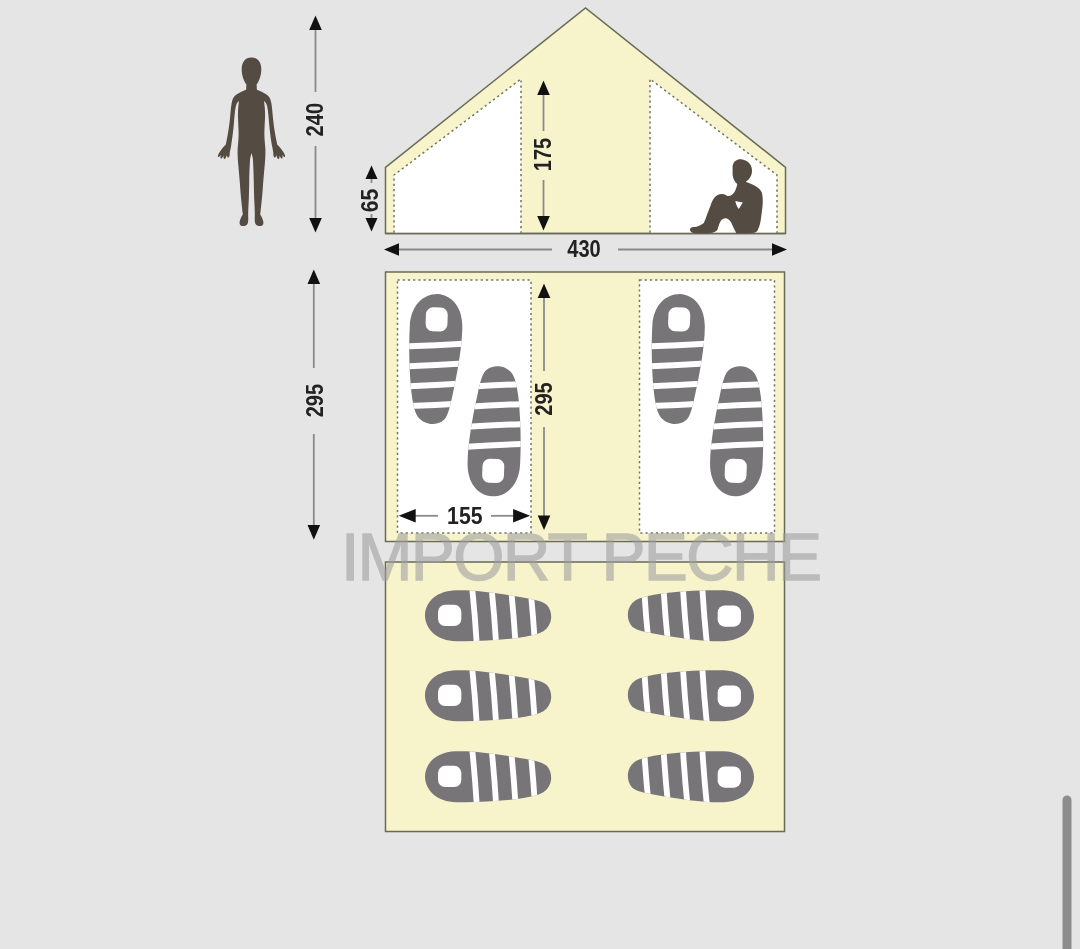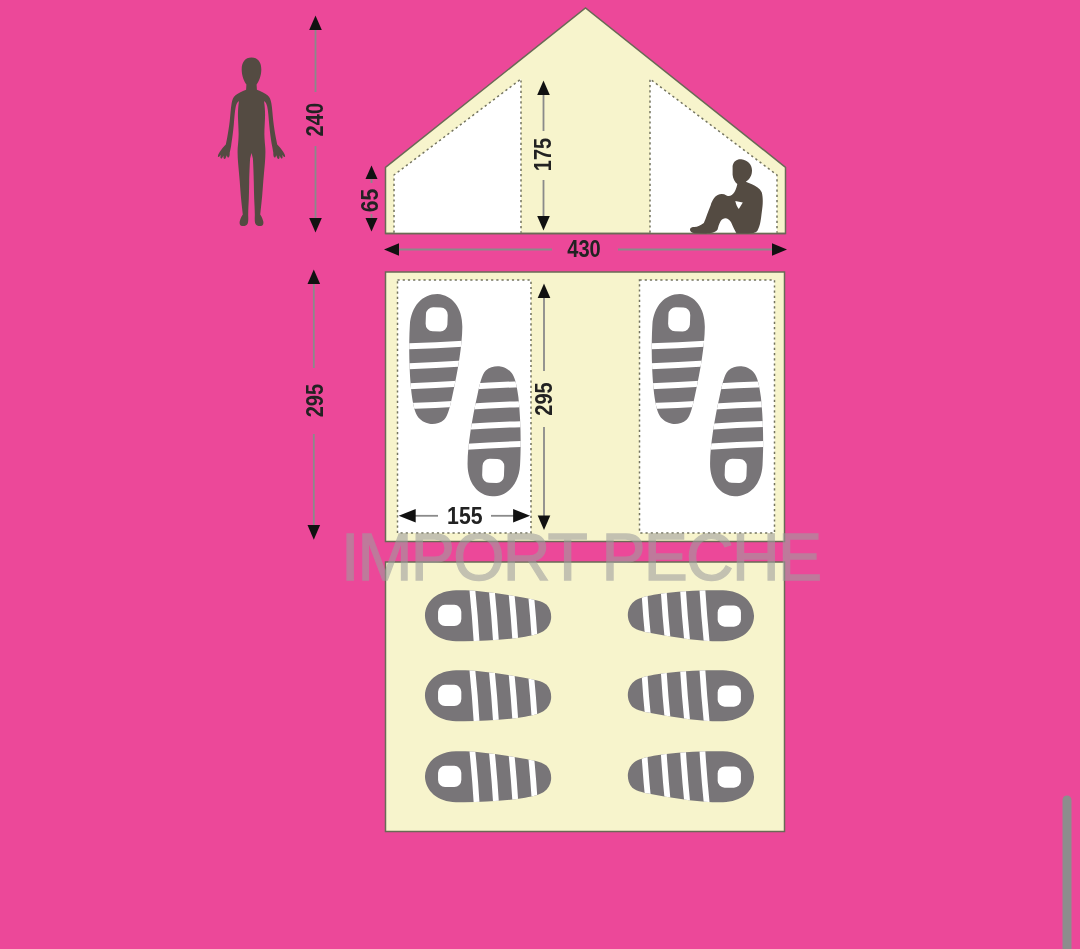--- a/index.html
+++ b/index.html
@@ -1,16 +1,16 @@
 <!DOCTYPE html>
 <html><head>
 <meta charset="utf-8">
 <style>
 html,body{margin:0;padding:0;background:#ffffff;}
-#c{position:relative;width:1080px;height:949px;overflow:hidden;background:#ec4899;}
+#c{position:relative;width:1080px;height:949px;overflow:hidden;background:#e5e5e5;}
 svg text{font-family:"Liberation Sans",sans-serif;}
 </style>
 </head>
 <body>
 <div id="c">
 <svg width="1080" height="949" viewBox="0 0 1080 949" xmlns="http://www.w3.org/2000/svg">
 <defs>
 <g id="bag">
 <path id="bagsh" d="M 0,-65 C 15,-64.5 25.5,-52 26,-33 C 26.5,-14 23,12 18.5,36 C 16.5,47 15,56 11,60.5 C 7,64.5 1,65.5 -3.5,65 C -8,64.5 -13,62 -16,57.5 C -19,53 -21,44 -22.5,35 C -25.5,14 -27,-12 -26.5,-33 C -26,-52 -15,-64.5 0,-65 Z" fill="#787578"></path>
 <clipPath id="bagclip">

